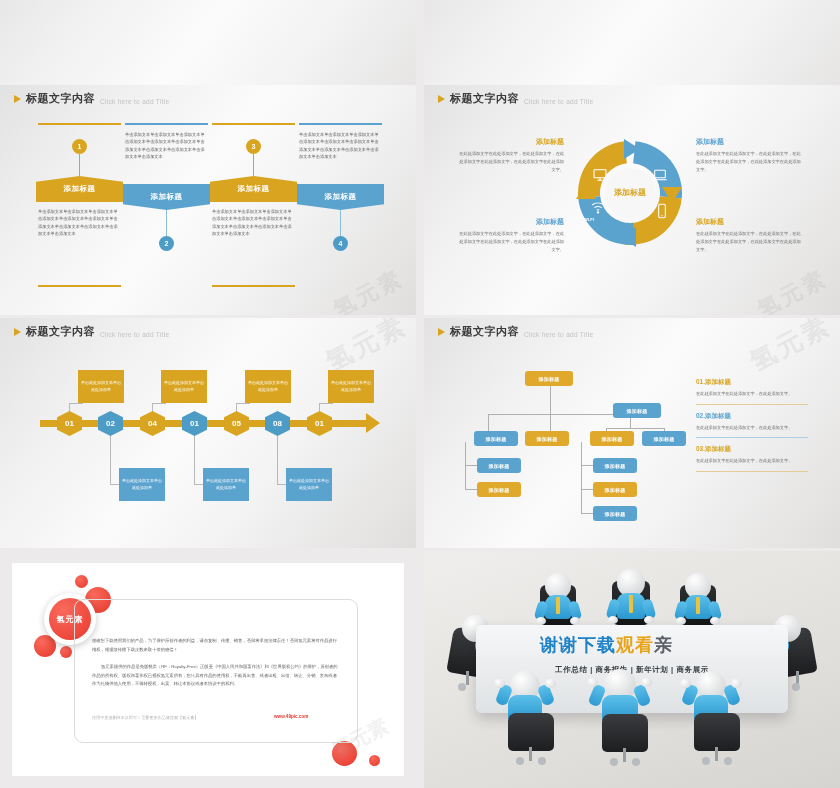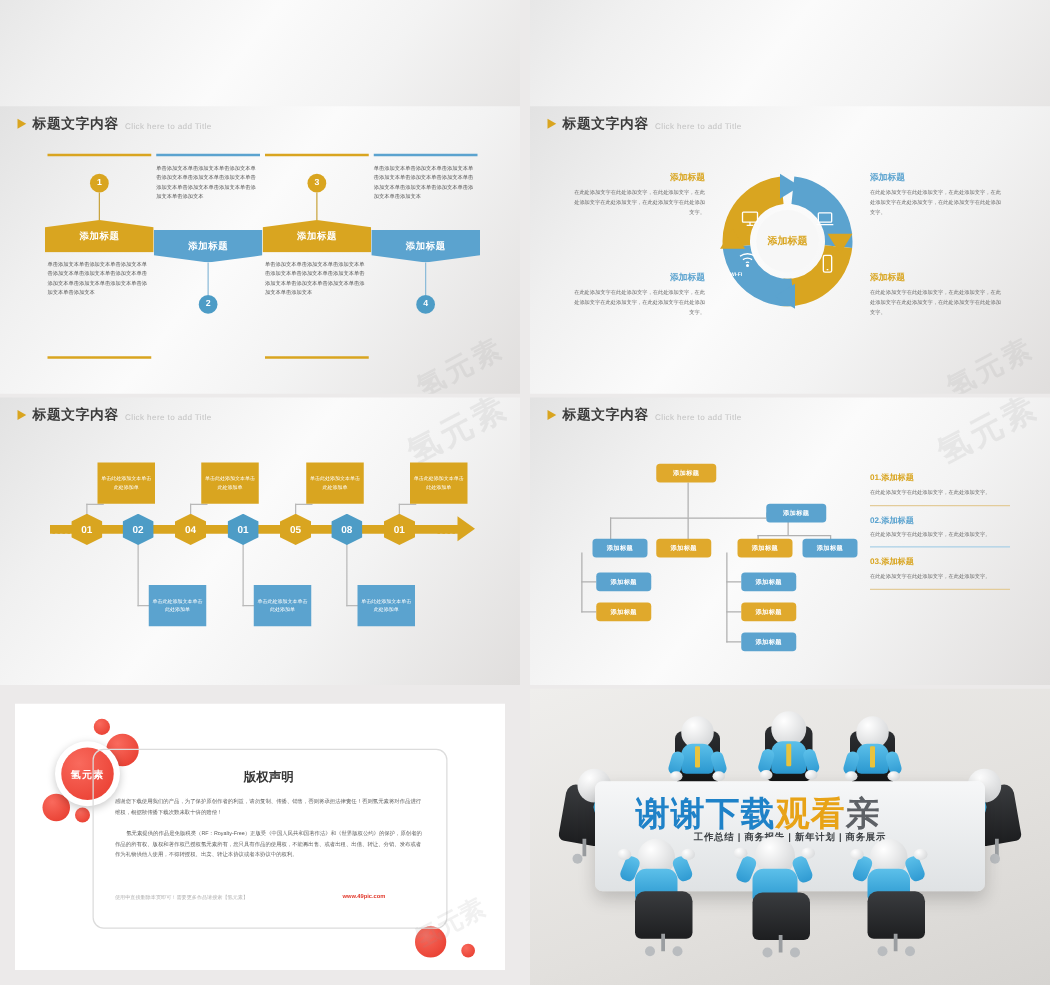--- a/index.html
+++ b/index.html
@@ -108,21 +108,21 @@
   .logo{position:absolute;left:32px;top:30px;width:52px;height:52px;border-radius:50%;
       background:#fff;box-shadow:0 2px 7px rgba(0,0,0,.22);display:flex;align-items:center;justify-content:center;}
   .logo i{width:42px;height:42px;border-radius:50%;background:radial-gradient(circle at 34% 30%,#f96a5d,#e8392c);
       display:flex;align-items:center;justify-content:center;color:#fff;font-size:8px;font-weight:bold;
       letter-spacing:1px;font-style:normal;}
   .bub{position:absolute;border-radius:50%;background:radial-gradient(circle at 35% 30%,#f96a5d,#e53729);}
 
   
   .mt{position:absolute;left:52px;top:74px;width:312px;height:88px;border-radius:6px;
       background:linear-gradient(180deg,#f6f7f8,#dfe2e4);box-shadow:0 6px 14px rgba(0,0,0,.18);}
-  .thx{position:absolute;left:52px;top:82px;width:261px;text-align:center;font-size:27px;font-weight:bold;
+  .thx{position:absolute;left:52px;top:82px;width:261px;text-align:center;font-size:18px;font-weight:bold;
        letter-spacing:1px;}
   .thx .bl{color:#1f82c8;} .thx .yl{color:#e8a317;} .thx .gr{color:#5d6166;}
   .sub{position:absolute;left:52px;top:114px;width:312px;text-align:center;font-size:7.5px;color:#3c4044;
        font-weight:bold;letter-spacing:.6px;}
   .man{position:absolute;}
   .head{position:absolute;border-radius:50%;background:radial-gradient(circle at 36% 28%,#ffffff,#c9cbcd);}
   .torso{position:absolute;border-radius:9px 9px 4px 4px;background:linear-gradient(180deg,#5cc0ea,#2a97cf);}
   .arm{position:absolute;border-radius:5px;background:linear-gradient(180deg,#5cc0ea,#2f9ad2);}
   .hand{position:absolute;border-radius:50%;background:radial-gradient(circle at 35% 30%,#fff,#cfd1d3);}
   .tie{position:absolute;background:#e9c33d;border-radius:1px;}
@@ -395,21 +395,20 @@
       <div class="bub" style="left:22px;top:72px;width:22px;height:22px;"></div>
       <div class="bub" style="left:48px;top:83px;width:12px;height:12px;"></div>
       <div class="bub" style="left:320px;top:178px;width:25px;height:25px;"></div>
       <div class="bub" style="left:357px;top:192px;width:11px;height:11px;"></div>
 
       <div class="logo">
         <i>氢元素</i>
       </div>
 
       <div class="cp-box"></div>
-      <div class="cp-h">版权声明</div>
       <div class="cp-p1">感谢您下载使用我们的产品，为了保护原创作者的利益，请勿复制、传播、销售，否则将承担法律责任！否则氢元素将对作品进行维权，根据散传播下载次数来取十倍的赔偿！</div>
       <div class="cp-p2">氢元素提供的作品是免版税类（RF：Royalty-Free）正版受《中国人民共和国著作法》和《世界版权公约》的保护，原创者的作品的所有权、版权和著作权已授权氢元素所有，您只具有作品的使用权，不能再出售、或者出租、出借、转让、分销、发布或者作为礼物供他人使用，不得转授权、出卖、转让本协议或者本协议中的权利。</div>
       <div class="cp-f">使用中直接删除本页即可！需要更多作品请搜索【氢元素】</div>
       <div class="cp-url">www.49pic.com</div>
       <div style="position:absolute;right:14px;bottom:24px;font-size:20px;color:rgba(150,150,150,.13);font-weight:bold;transform:rotate(-28deg);">氢元素</div>
     </div>
   </div>
 
   <div class="slide w c1 r3 photo" style="height:237px;">
 

